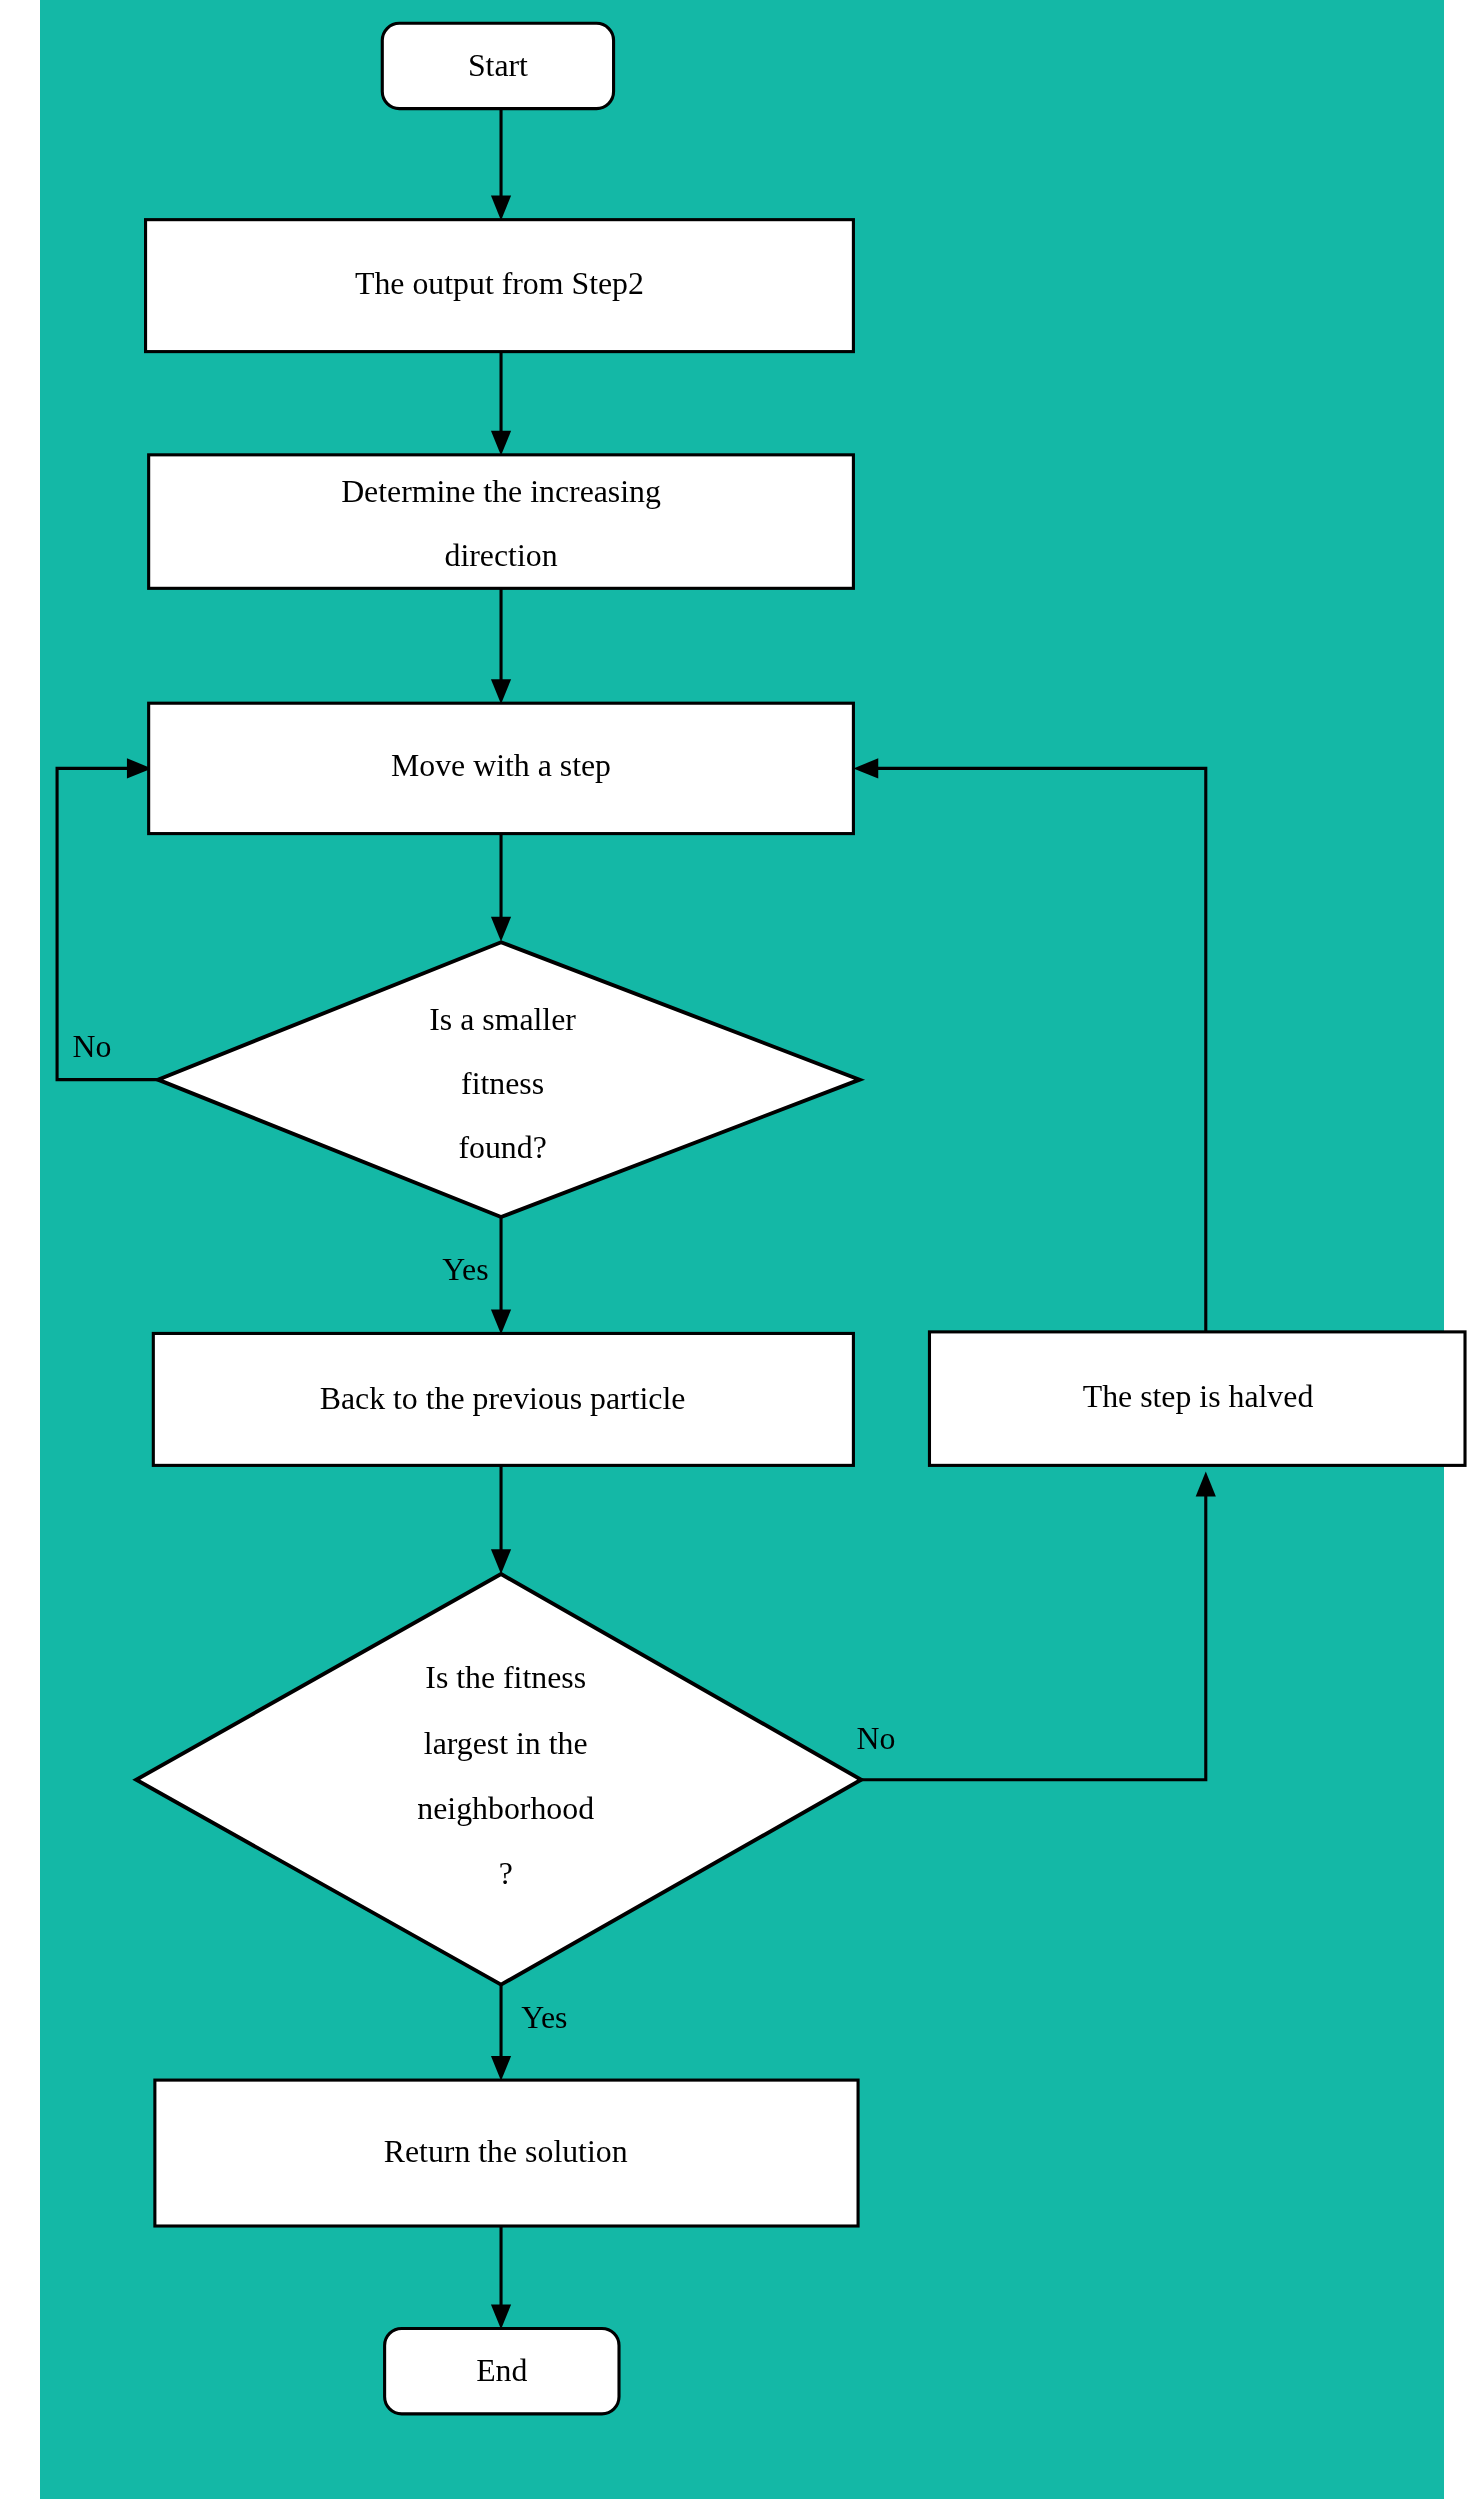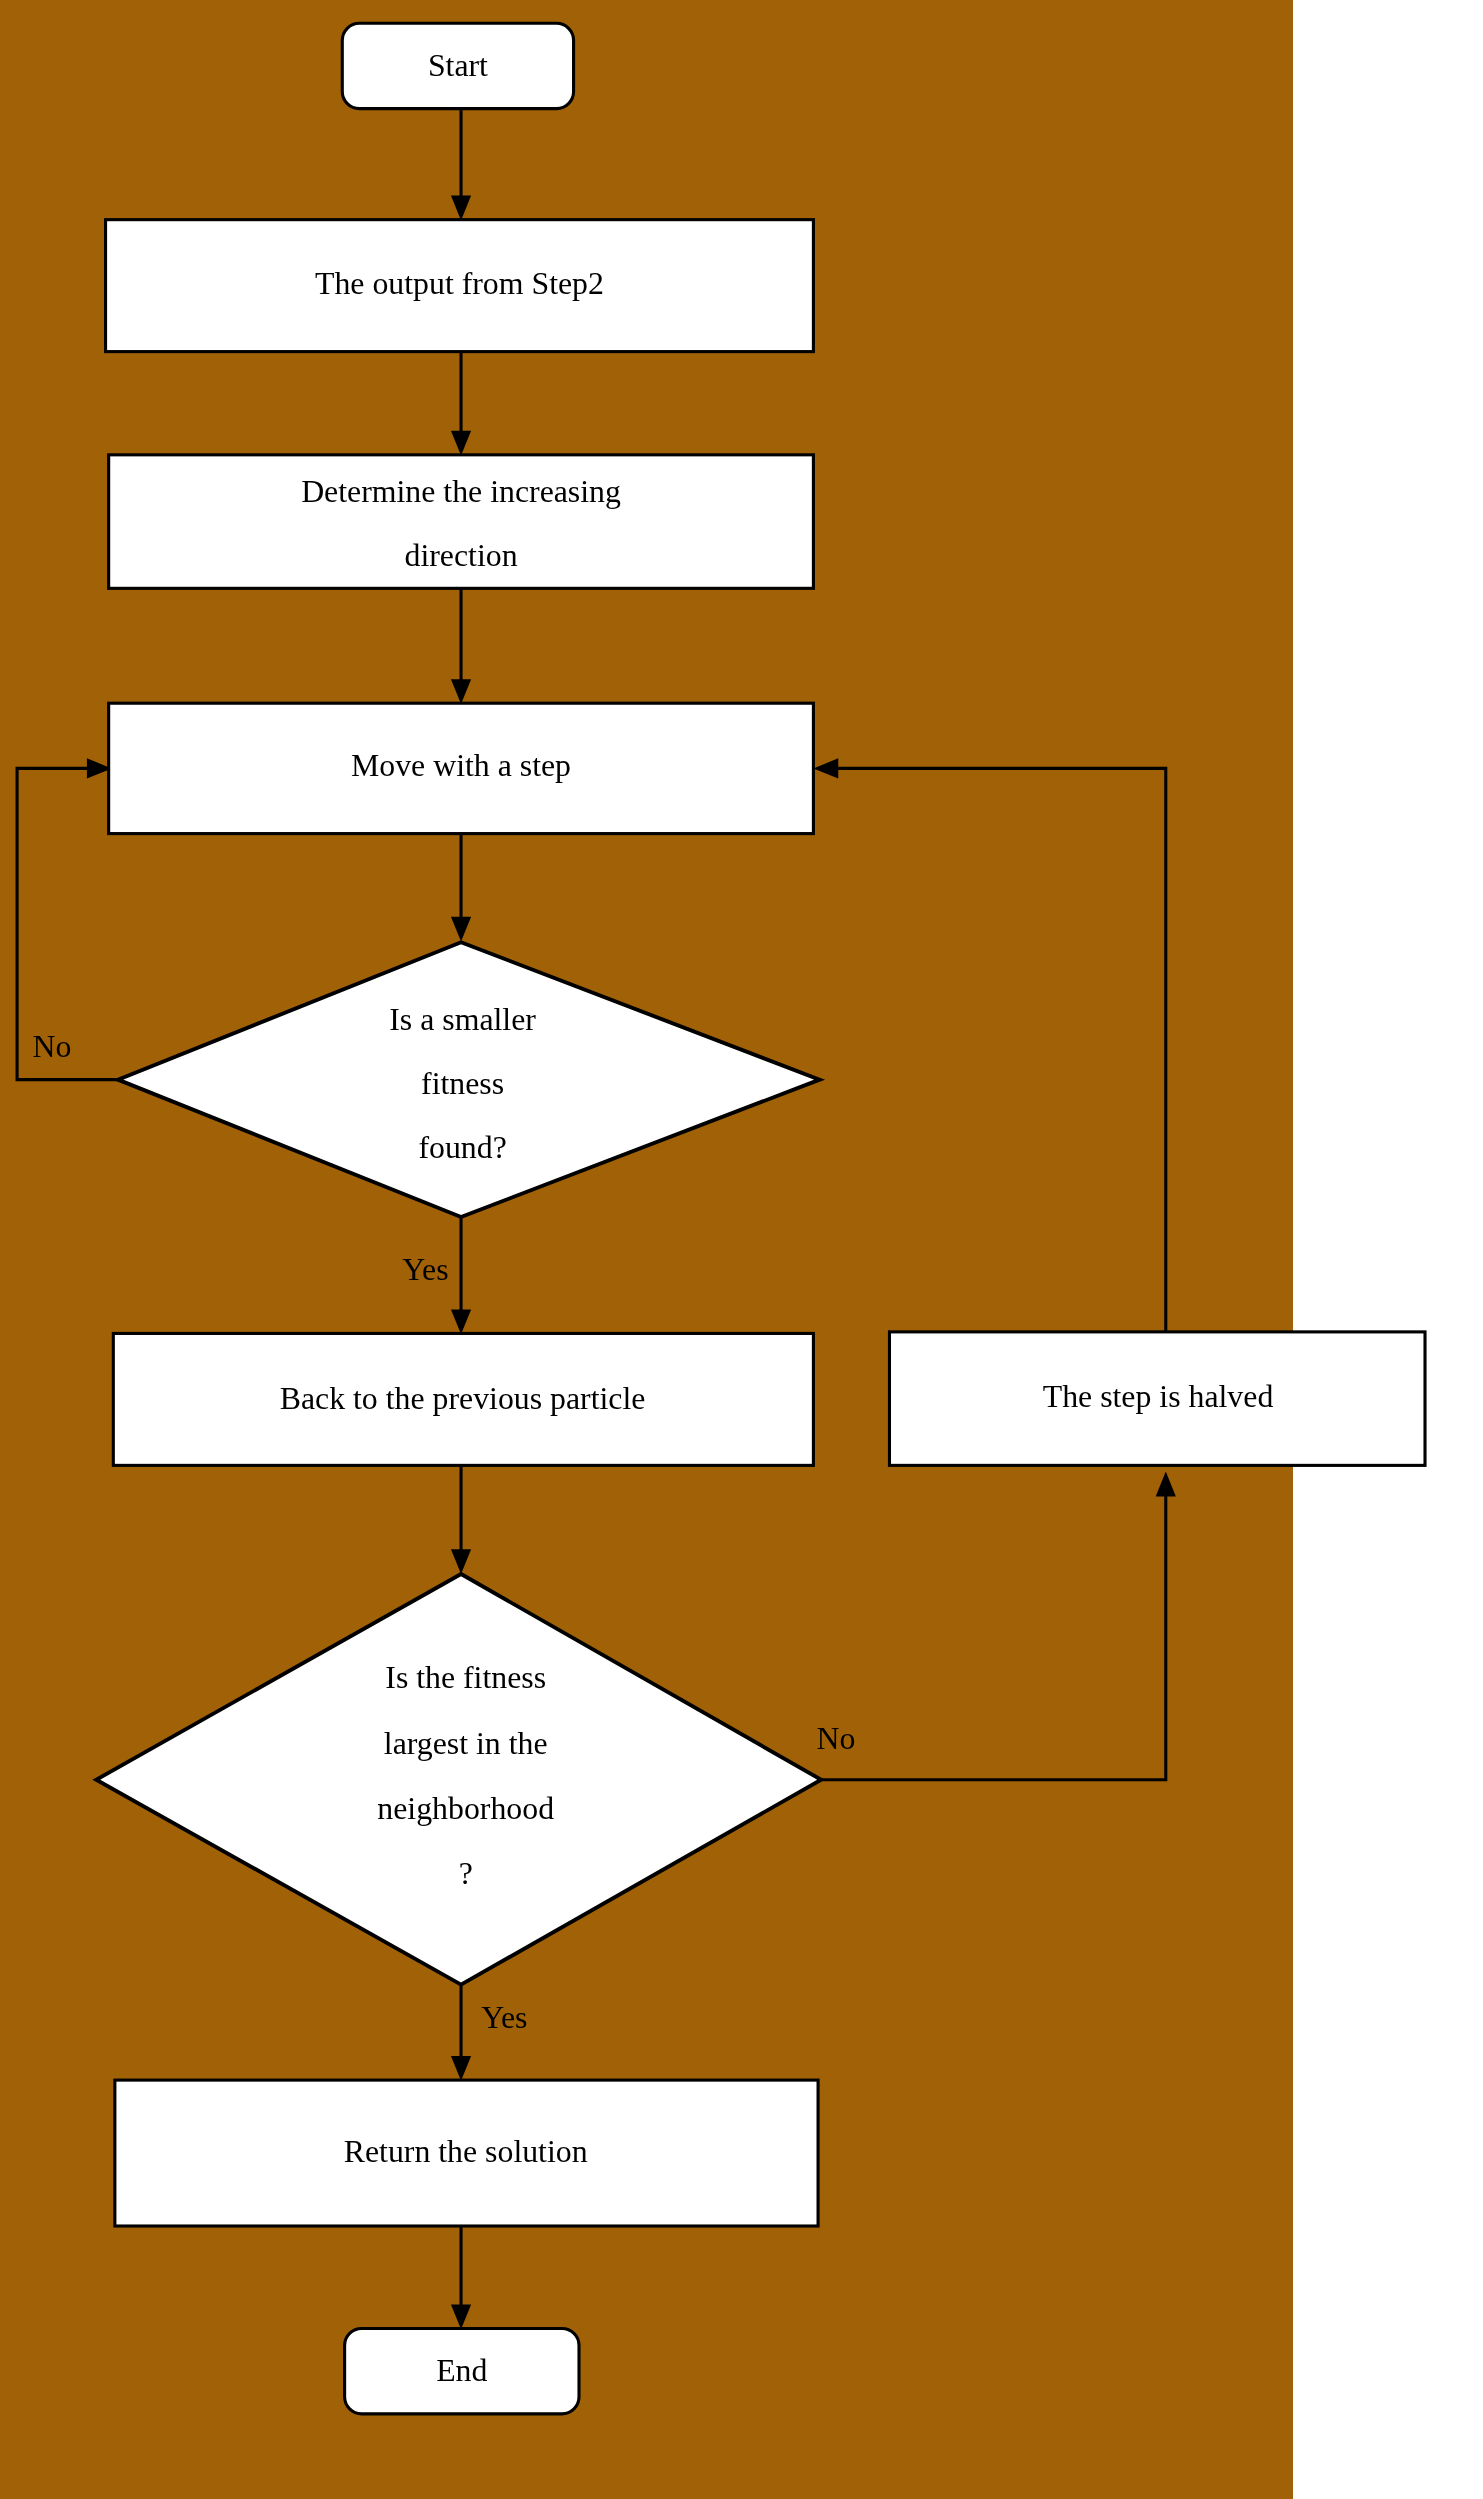--- a/index.html
+++ b/index.html
@@ -8,23 +8,24 @@
     background: #ffffff;
   }
   body {
     width: 1484px;
     height: 2500px;
     font-family: "Liberation Serif", "DejaVu Serif", serif;
     overflow: hidden;
   }
   #flow-root {
     position: relative;
-    width: 1293px;
+    width: 1404px;
     height: 2500px;
-    background: #a16207;
+    background: #14b8a6;
+    margin-left: 40px;
   }
   svg#flow-svg {
     position: absolute;
     left: 0;
     top: 0;
     width: 1484px;
     height: 2500px;
     display: block;
   }
   .shape-stroke {

